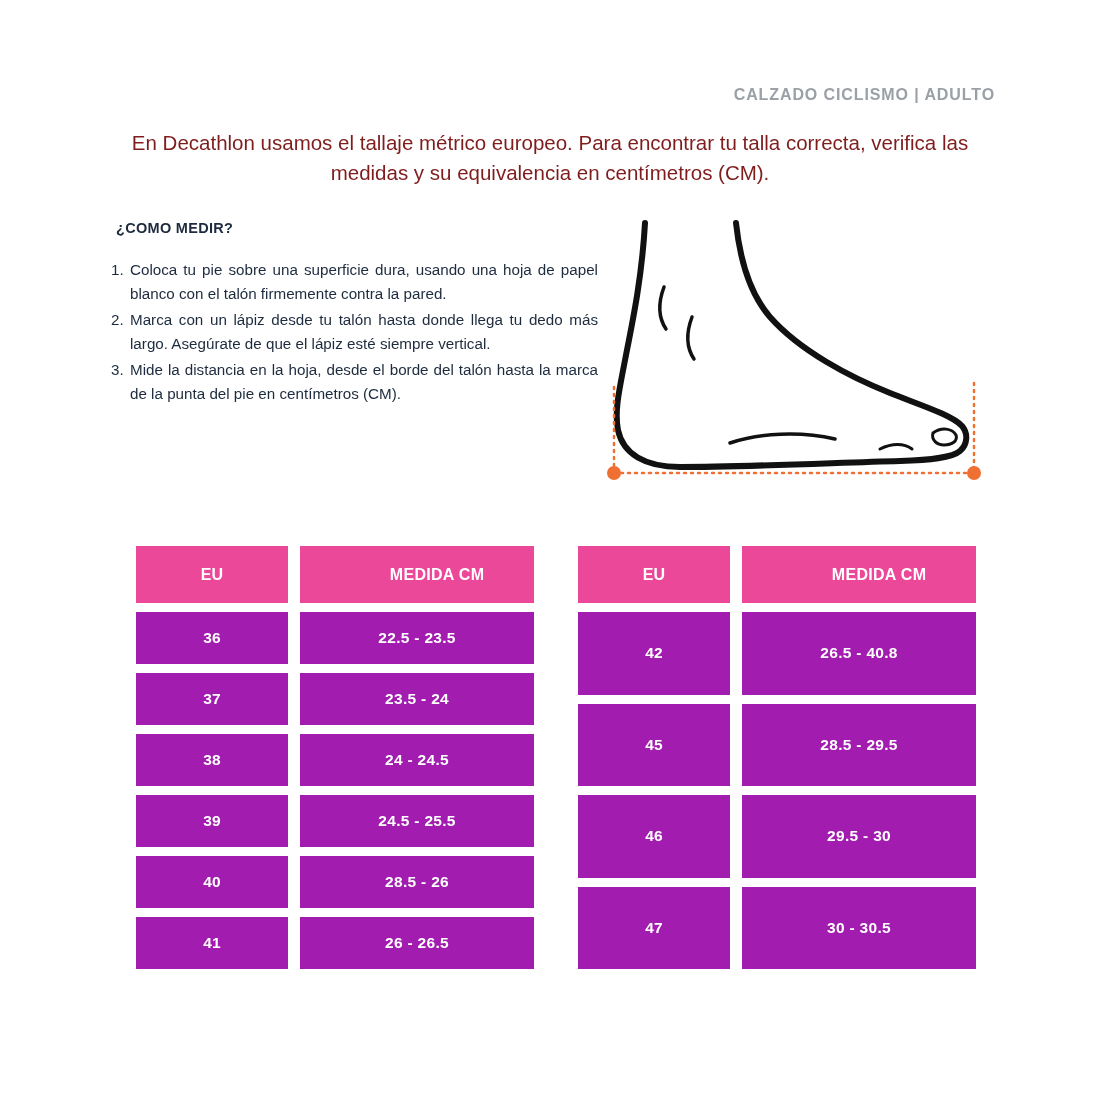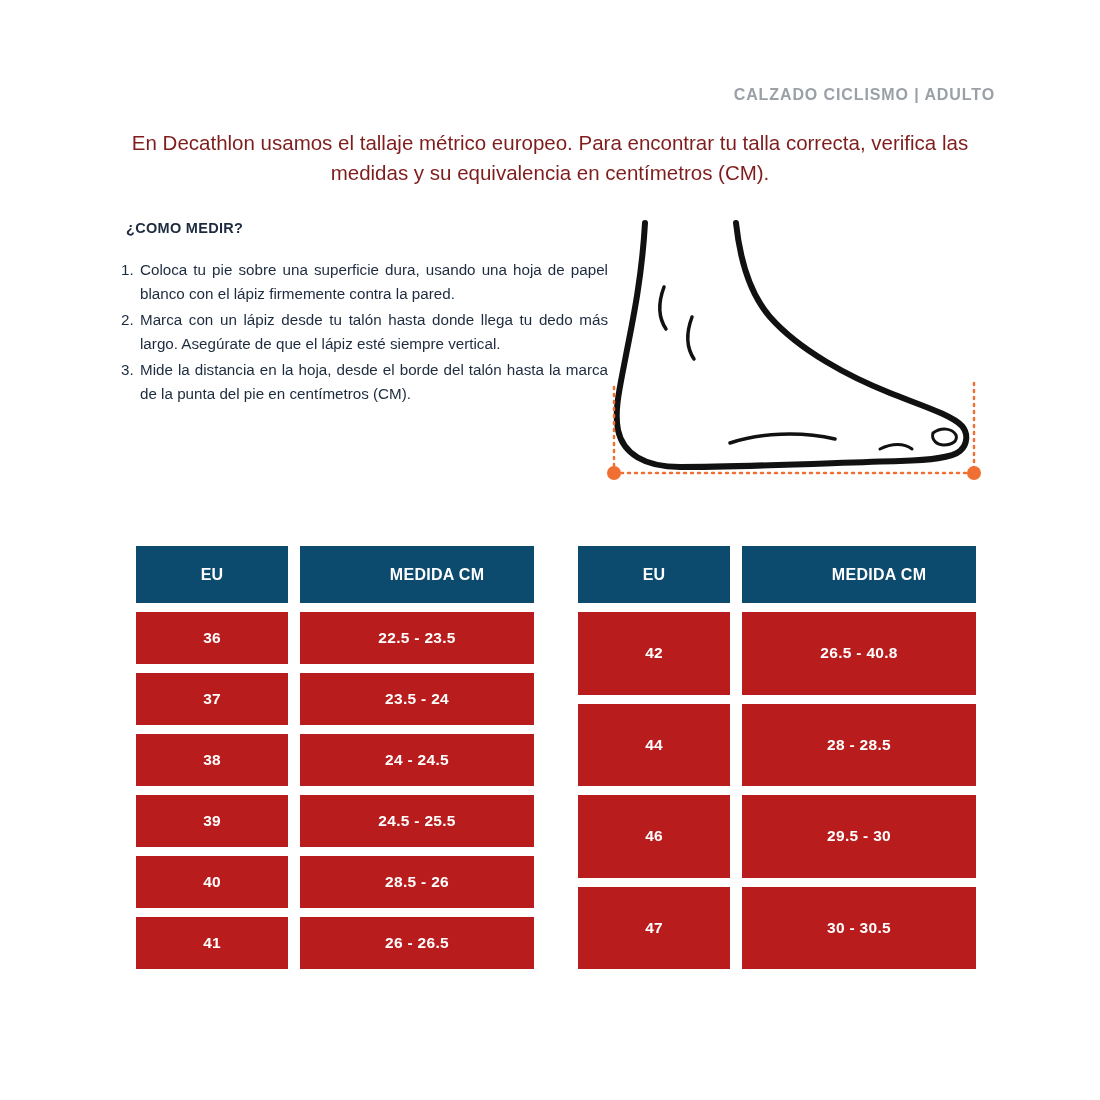--- a/index.html
+++ b/index.html
@@ -46,21 +46,21 @@
     text-align: center;
     font-size: 20.5px;
     line-height: 1.45;
     color: #7f1d1d;
   }
 
   
   .howto {
     position: absolute;
     top: 220px;
-    left: 108px;
+    left: 98px;
     width: 500px;
   }
   .howto-title {
     font-size: 14.5px;
     font-weight: bold;
     letter-spacing: 0.3px;
     color: #1d2b3e;
     margin-left: 18px;
     margin-bottom: 22px;
   }
@@ -101,34 +101,34 @@
     display: flex;
     gap: 44px;
   }
   .size-table {
     flex: 1;
     border-collapse: separate;
     border-spacing: 0 9px;
     table-layout: fixed;
   }
   .size-table th {
-    background: #0c4a6e;
+    background: #ec4899;
     color: #ffffff;
     font-size: 16px;
     font-weight: bold;
     height: 55px;
     letter-spacing: 0.3px;
   }
   .size-table th.col-eu { width: 40%; }
   .size-table th.col-cm { width: 57%; padding-left: 41px; }
   .size-table thead tr th:first-child {
     border-right: 12px solid #ffffff;
   }
   .size-table td {
-    background: #b91c1c;
+    background: #a21caf;
     color: #ffffff;
     font-size: 15.5px;
     font-weight: bold;
     text-align: center;
     height: 50px;
     letter-spacing: 0.3px;
   }
   .size-table tbody tr td:first-child {
     border-right: 12px solid #ffffff;
   }
@@ -138,21 +138,21 @@
 
 <div class="page">
 
   <div class="header-eyebrow">CALZADO CICLISMO | ADULTO</div>
 
   <div class="intro">En Decathlon usamos el tallaje métrico europeo. Para encontrar tu talla correcta, verifica las medidas y su equivalencia en centímetros (CM).</div>
 
   <div class="howto">
     <div class="howto-title">¿COMO MEDIR?</div>
     <ol class="howto-list">
-      <li>Coloca tu pie sobre una superficie dura, usando una hoja de papel blanco con el lápiz firmemente contra la pared.</li>
+      <li>Coloca tu pie sobre una superficie dura, usando una hoja de papel blanco con el talón firmemente contra la pared.</li>
       <li>Marca con un lápiz desde tu talón hasta donde llega tu dedo más largo. Asegúrate de que el lápiz esté siempre vertical.</li>
       <li>Mide la distancia en la hoja, desde el borde del talón hasta la marca de la punta del pie en centímetros (CM).</li>
     </ol>
   </div>
 
   <div class="foot-figure">
     <svg width="420" height="290" viewBox="0 0 420 290" xmlns="http://www.w3.org/2000/svg">
 
       <path d="M45 18
                C 42 70, 34 110, 26 150
@@ -225,22 +225,22 @@
           <th class="col-eu">EU</th>
           <th class="col-cm">MEDIDA CM</th>
         </tr>
       </thead>
       <tbody>
         <tr>
           <td>42</td>
           <td>26.5 - 40.8</td>
         </tr>
         <tr>
-          <td>44</td>
-          <td>28 - 28.5</td>
+          <td>45</td>
+          <td>28.5 - 29.5</td>
         </tr>
         <tr>
           <td>46</td>
           <td>29.5 - 30</td>
         </tr>
         <tr>
           <td>47</td>
           <td>30 - 30.5</td>
         </tr>
       </tbody>

